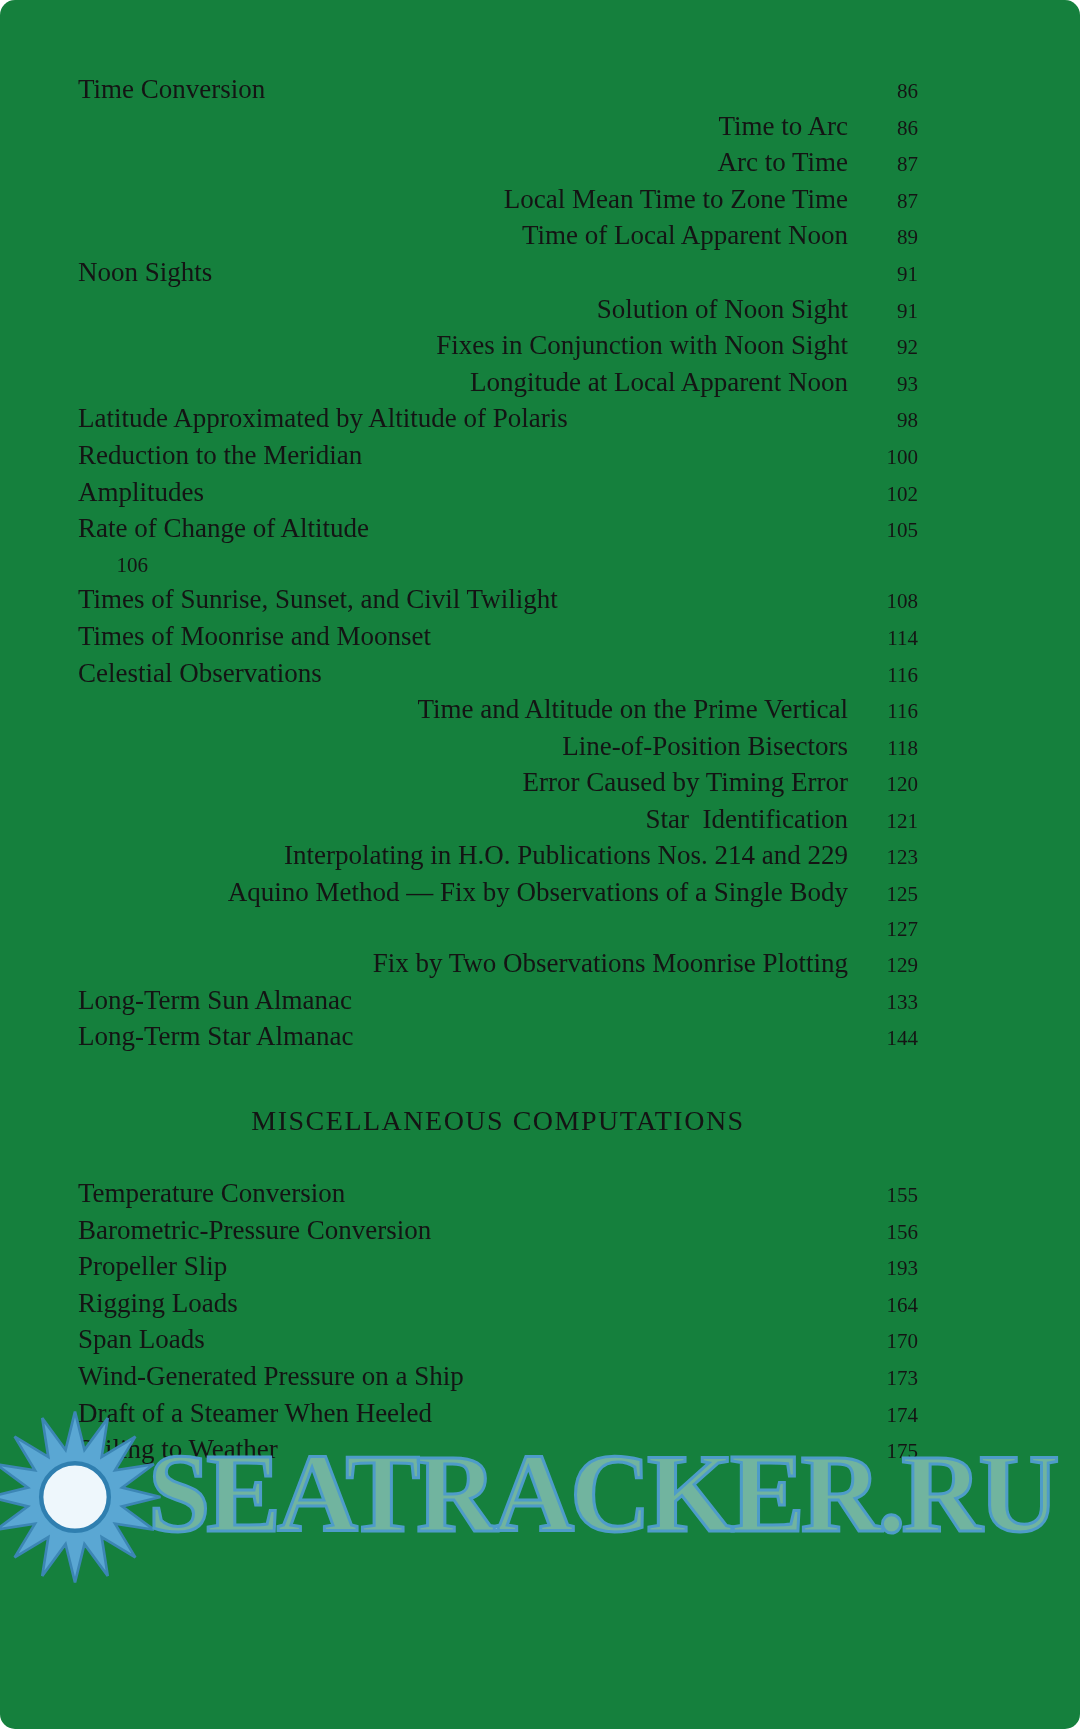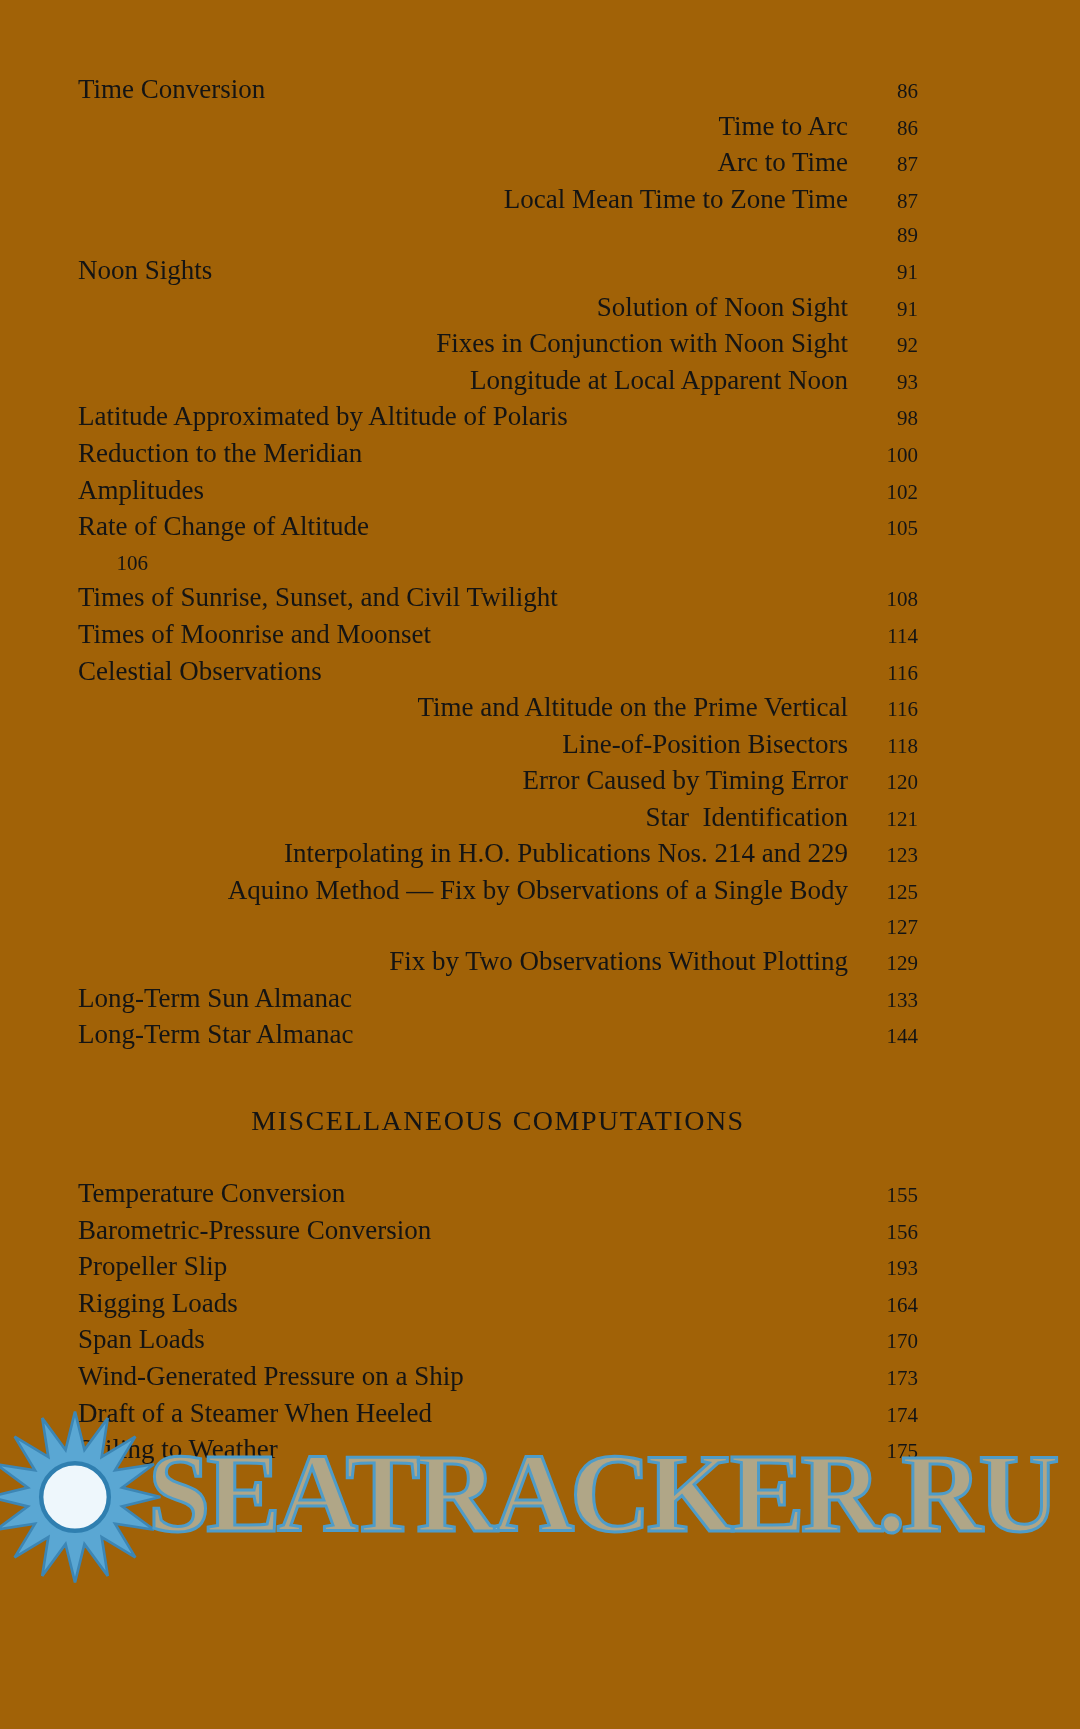--- a/index.html
+++ b/index.html
@@ -11,21 +11,22 @@
     width: 1080px;
     height: 1729px;
     position: relative;
     overflow: hidden;
     font-family: "Liberation Serif", serif;
     color: #141414;
   }
   .page {
     position: absolute;
     inset: 0;
-    background: #a16207;
+    background: #15803d;
+    border-radius: 15px;
   }
   .toc-list {
     position: absolute;
     left: 78px;
     right: 162px;
   }
   #toc-list-1 { top: 72px; }
   #toc-list-2 { top: 1176px; }
   .toc-row {
     display: flex;
@@ -109,20 +110,21 @@
     <span class="toc-title">Arc to Time</span>
     <span class="toc-page">87</span>
   </div>
 
   <div class="toc-row indent-1">
     <span class="toc-title">Local Mean Time to Zone Time</span>
     <span class="toc-page">87</span>
   </div>
 
   <div class="toc-row indent-1">
+    <span class="toc-title">Time of Local Apparent Noon</span>
     <span class="toc-page">89</span>
   </div>
 
   <div class="toc-row">
     <span class="toc-title">Noon Sights</span>
     <span class="toc-page">91</span>
   </div>
 
   <div class="toc-row indent-1">
     <span class="toc-title">Solution of Noon Sight</span>
@@ -206,21 +208,21 @@
   <div class="toc-row indent-1">
     <span class="toc-title">Aquino Method — Fix by Observations of a Single Body</span>
     <span class="toc-page">125</span>
   </div>
 
   <div class="toc-row indent-1">
     <span class="toc-page">127</span>
   </div>
 
   <div class="toc-row indent-1">
-    <span class="toc-title">Fix by Two Observations Without Plotting</span>
+    <span class="toc-title">Fix by Two Observations Moonrise Plotting</span>
     <span class="toc-page">129</span>
   </div>
 
   <div class="toc-row">
     <span class="toc-title">Long-Term Sun Almanac</span>
     <span class="toc-page">133</span>
   </div>
 
   <div class="toc-row">
     <span class="toc-title">Long-Term Star Almanac</span>

